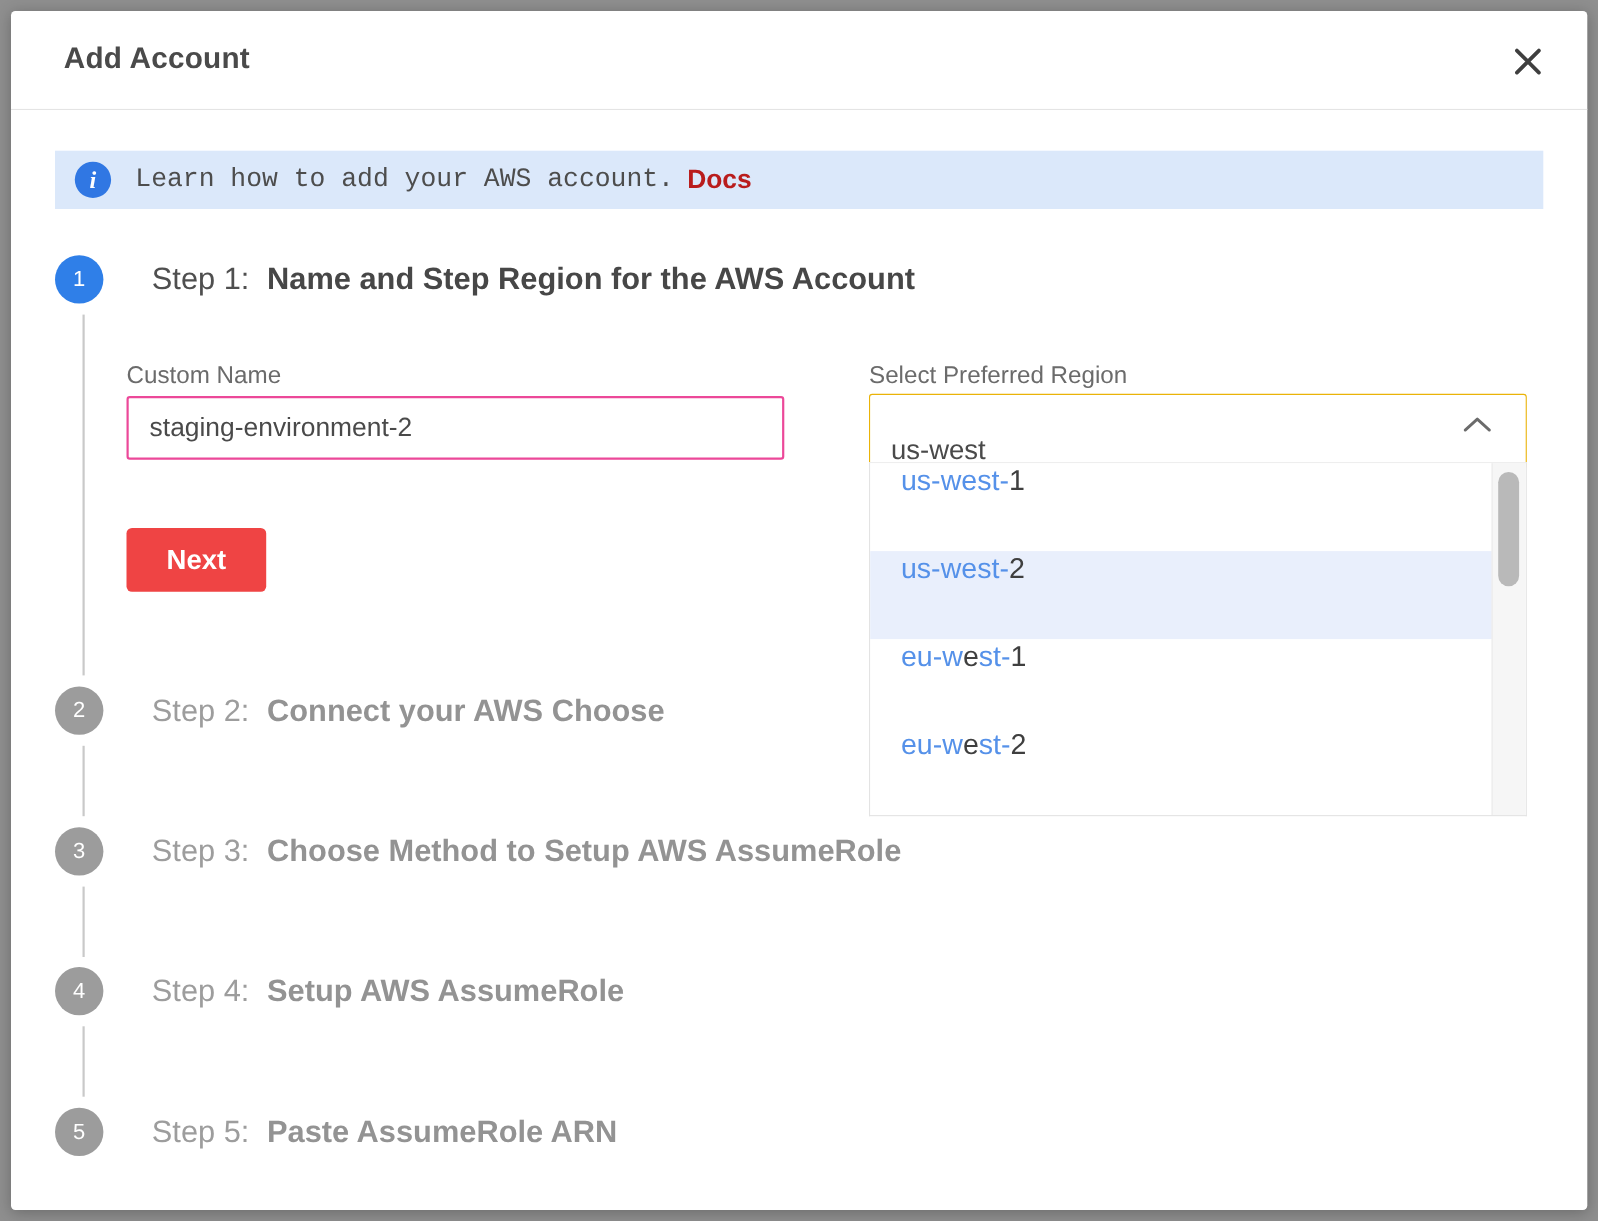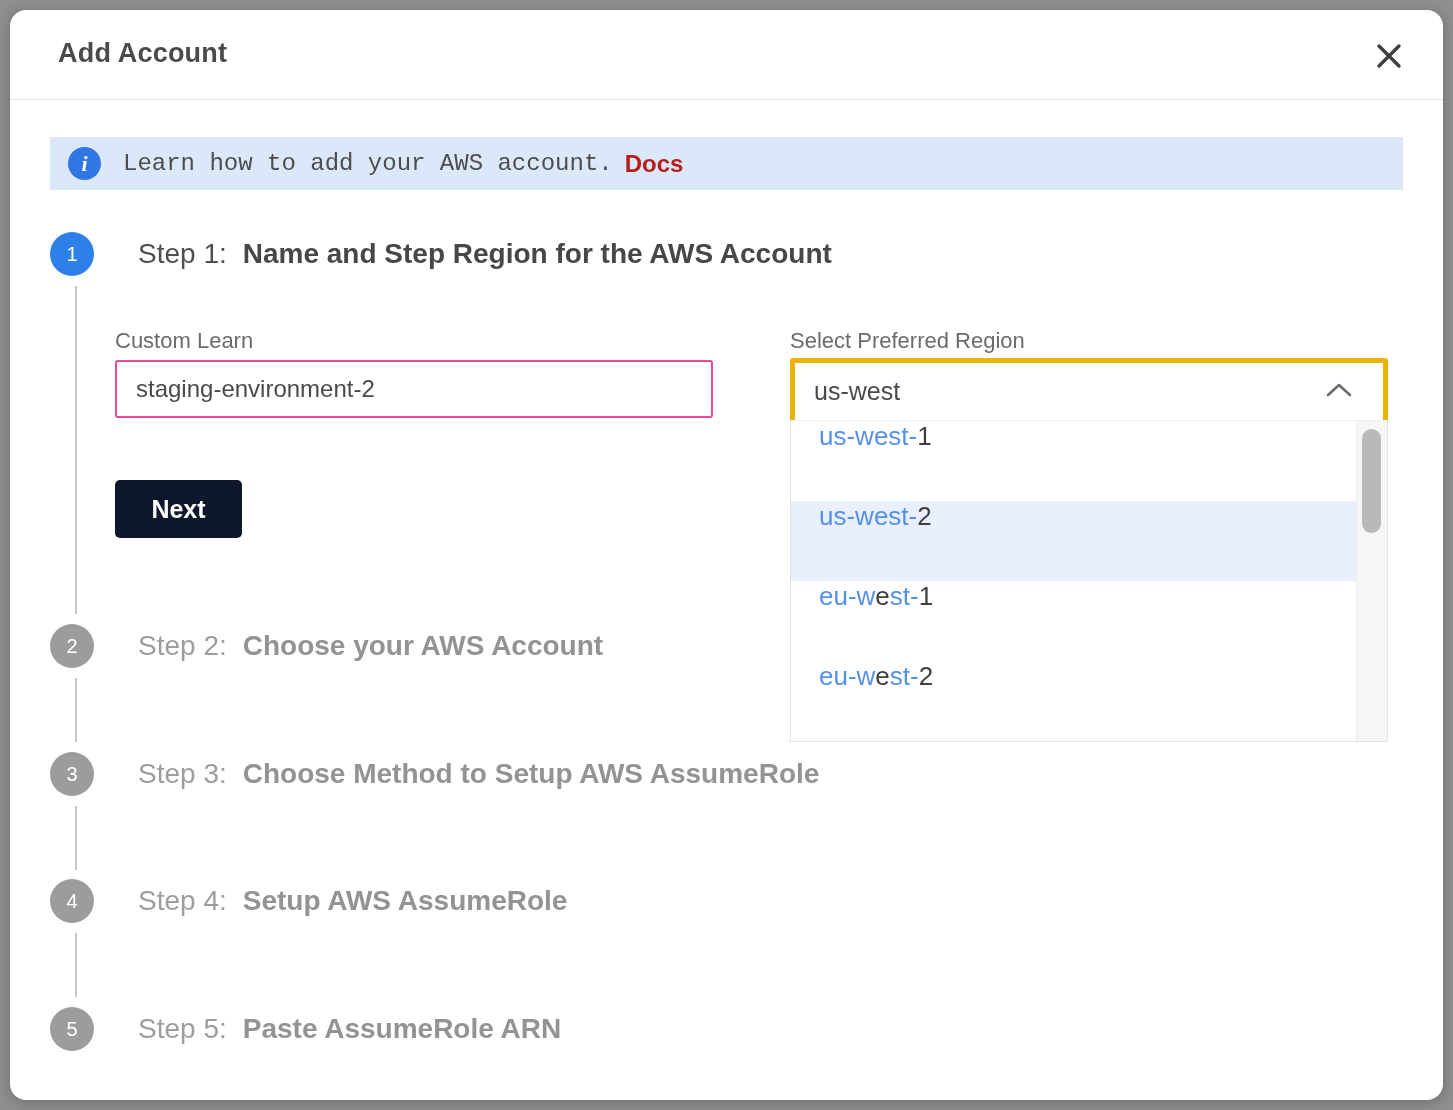--- a/index.html
+++ b/index.html
@@ -5,21 +5,21 @@
   html,body{margin:0;padding:0;}
   body{
     width:1453px;height:1110px;
     background:#8f8f8f;
     font-family:"Liberation Sans","DejaVu Sans",sans-serif;
     position:relative;overflow:hidden;
     -webkit-font-smoothing:antialiased;
   }
   .modal{
     position:absolute;left:10px;top:10px;width:1433px;height:1090px;
-    background:#ffffff;border-radius:16px;box-shadow:0 2px 14px rgba(0,0,0,.25);
+    background:#ffffff;border-radius:4px;box-shadow:0 2px 14px rgba(0,0,0,.25);
   }
   
   .modal-header{position:absolute;left:0;top:0;width:100%;height:89px;border-bottom:1px solid #e4e4e4;}
   .modal-title{position:absolute;left:48px;top:28px;font-size:27px;font-weight:700;color:#4a4a4a;letter-spacing:.2px;}
   .close-btn{position:absolute;right:32px;top:24px;width:44px;height:44px;display:flex;align-items:center;justify-content:center;cursor:pointer;background:none;border:none;padding:0;}
   .close-btn svg{display:block;}
   
   .banner{position:absolute;left:40px;top:127px;width:1353px;height:53px;background:#dbe8fa;display:flex;align-items:center;}
   .banner-icon{width:33px;height:33px;border-radius:50%;background:#3077e3;color:#ffffff;
     display:flex;align-items:center;justify-content:center;margin-left:18px;flex:0 0 auto;
@@ -37,25 +37,25 @@
   .step-heading.active .prefix{color:#4f4f4f;}
   .step-heading.active .title{color:#474747;}
   .step-heading.inactive .prefix{color:#9d9d9d;}
   .step-heading.inactive .title{color:#939393;}
   .connector{position:absolute;left:65px;width:2px;background:#c9c9c9;}
   
   .field-label{position:absolute;font-size:22px;color:#6b6b6b;}
   .text-input{position:absolute;height:58px;border:2px solid #ec4899;border-radius:3px;
     font-size:24px;color:#4a4a4a;padding:0 0 0 19px;box-sizing:border-box;
     font-family:"Liberation Sans","DejaVu Sans",sans-serif;background:#ffffff;outline:none;width:598px;}
-  .select-box{position:absolute;left:780px;top:348px;width:598px;height:67px;border:5px solid #eab308;
-    border-radius:3px 3px 0 0;box-sizing:border-box;background:#ffffff;display:flex;align-items:center;cursor:pointer;}
+  .select-box{position:absolute;left:780px;top:348px;width:598px;height:67px;border:1px solid #eab308;
+    border-radius:3px 3px 0 0;box-sizing:border-box;background:#ffffff;display:flex;align-items:flex-end;cursor:pointer;}
   .select-value{margin-left:19px;font-size:25px;color:#4a4a4a;}
   .select-chevron{position:absolute;right:30px;top:18px;}
-  .next-btn{position:absolute;left:105px;top:470px;width:127px;height:58px;background:#0f172a;border:none;
+  .next-btn{position:absolute;left:105px;top:470px;width:127px;height:58px;background:#ef4444;border:none;
     border-radius:5px;color:#ffffff;font-size:25px;font-weight:700;cursor:default;
     font-family:"Liberation Sans","DejaVu Sans",sans-serif;}
   
   .dropdown{position:absolute;left:780px;top:410px;width:598px;height:322px;background:#ffffff;
     border:1px solid #e3e3e3;border-top:1px solid #eeeeee;box-sizing:border-box;z-index:20;overflow:hidden;}
   .dropdown-option{height:80px;display:flex;align-items:flex-start;font-size:26px;cursor:pointer;
     padding-left:28px;box-sizing:border-box;width:568px;}
   .dropdown-option.selected{background:#e9effc;}
   .dropdown-option .m{color:#5591e9;}
   .dropdown-option .u{color:#3f3f3f;}
@@ -86,21 +86,21 @@
 
   <div class="step-circle active" style="top:222px;">
     <span>1</span>
   </div>
   <div class="step-heading active" style="top:228px;">
     <span class="prefix">Step 1:</span><span class="title">Name and Step Region for the AWS Account</span>
   </div>
 
   <div class="connector" style="top:276px;height:328px;"></div>
 
-  <div class="field-label" style="left:105px;top:318px;">Custom Learn</div>
+  <div class="field-label" style="left:105px;top:318px;">Custom Name</div>
   <input class="text-input" style="left: 105px; top: 350px;" type="text" value="staging-environment-2">
   <button class="next-btn" disabled="">Next</button>
 
   <div class="field-label" style="left:780px;top:318px;">Select Preferred Region</div>
   <div class="select-box">
     <span class="select-value">us-west</span>
     <span class="select-chevron">
       <svg width="28" height="18" viewBox="0 0 28 18">
           <path d="M3 14 L14 4 L25 14" fill="none" stroke="#6b6b6b" stroke-width="2.6" stroke-linecap="round" stroke-linejoin="round"></path>
         </svg>
@@ -132,21 +132,21 @@
       </div>
     <div class="scroll-track">
       <div class="scroll-thumb"></div>
     </div>
   </div>
 
   <div class="step-circle inactive" style="top:614px;">
     <span>2</span>
   </div>
   <div class="step-heading inactive" style="top:620px;">
-    <span class="prefix">Step 2:</span><span class="title">Choose your AWS Account</span>
+    <span class="prefix">Step 2:</span><span class="title">Connect your AWS Choose</span>
   </div>
   <div class="connector" style="top:668px;height:64px;"></div>
 
   <div class="step-circle inactive" style="top:742px;">
     <span>3</span>
   </div>
   <div class="step-heading inactive" style="top:748px;">
     <span class="prefix">Step 3:</span><span class="title">Choose Method to Setup AWS AssumeRole</span>
   </div>
   <div class="connector" style="top:796px;height:64px;"></div>

